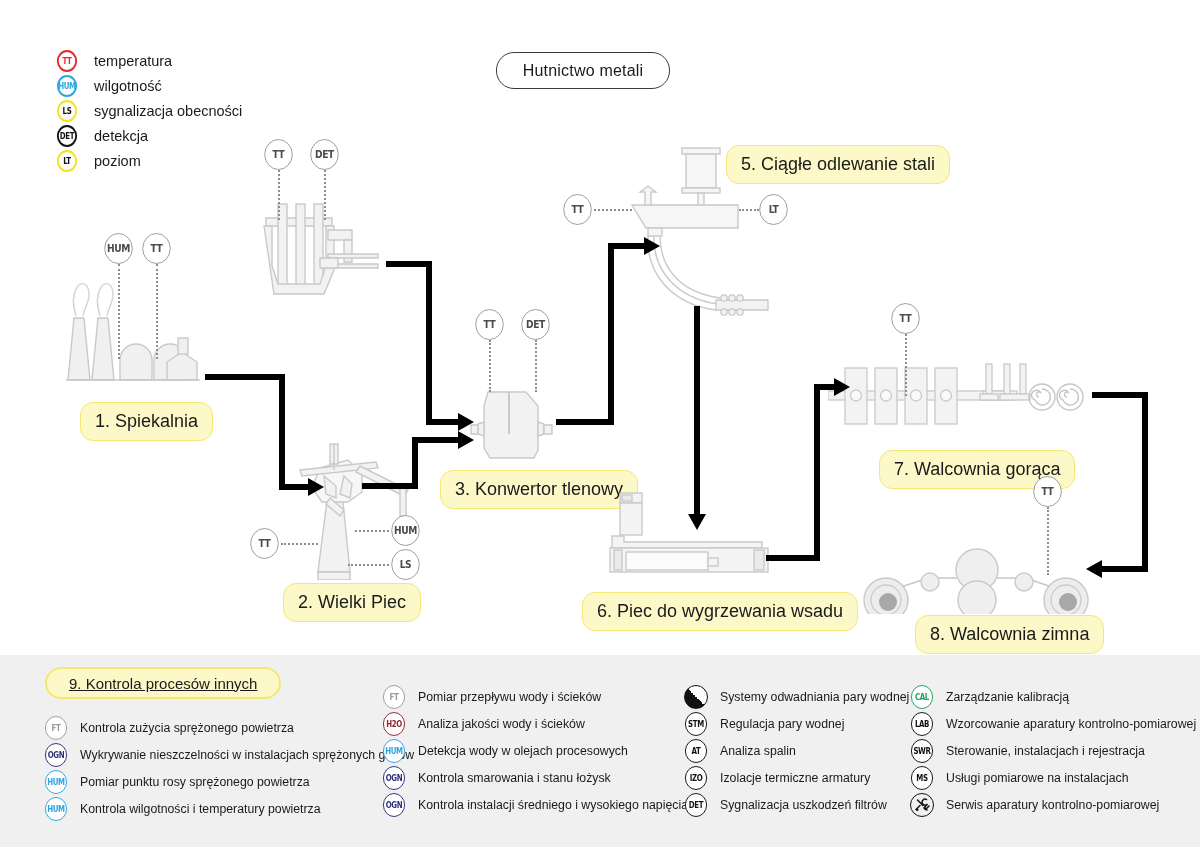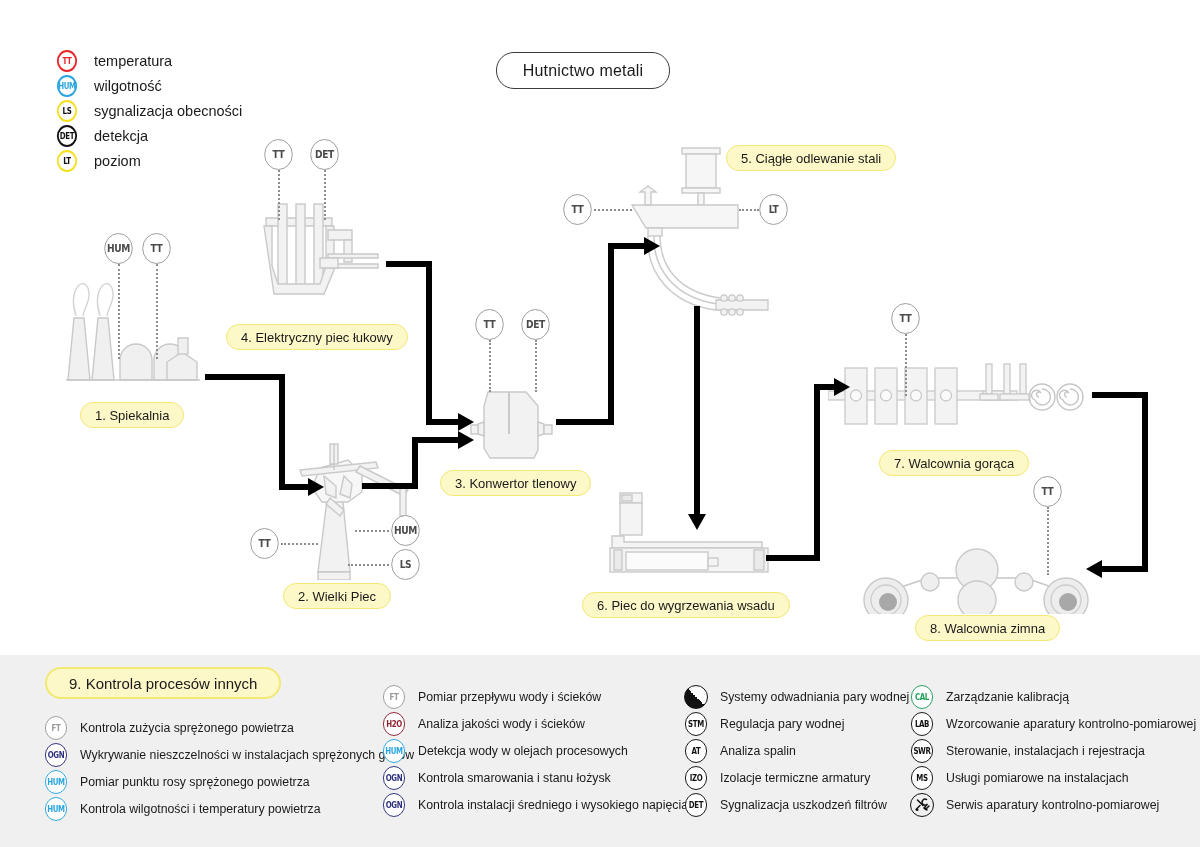--- a/index.html
+++ b/index.html
@@ -41,26 +41,26 @@
     transform:scaleX(.92);
   }
   .tag.sz-legend{width:22px;height:22px;border-width:2px;border-style:solid;font-size:8.5px;}
   .tag.sz-diag{width:31px;height:31px;border:1.4px solid #9a9a9a;color:#4a4a4a;font-size:11px;}
   .tag.sz-foot{width:24px;height:24px;border-width:1.8px;border-style:solid;font-size:8.5px;}
 
   
   .cap{
     position:absolute;
     background:#fdf8c8;border:1.5px solid #f2e873;
-    border-radius:13px;height:26px;
+    border-radius:13px;height:39px;
     display:flex;align-items:center;justify-content:center;
-    padding:0 14px;font-size:13px;color:#1a1a1a;white-space:nowrap;
+    padding:0 14px;font-size:18px;color:#1a1a1a;white-space:nowrap;
     box-sizing:border-box;
   }
-  .cap.big{height:32px;border-radius:16px;font-size:15px;padding:0 22px;border-width:2px;}
+  .cap.big{height:32px;border-radius:16px;font-size:15px;padding:0 22px;border-width:2px;text-decoration:underline;}
 
   
   .flow{position:absolute;background:#000;}
   .arrowhead{position:absolute;width:0;height:0;}
   .ah-right{border-top:9px solid transparent;border-bottom:9px solid transparent;border-left:16px solid #000;}
   .ah-left{border-top:9px solid transparent;border-bottom:9px solid transparent;border-right:16px solid #000;}
   .ah-down{border-left:9px solid transparent;border-right:9px solid transparent;border-top:16px solid #000;}
 
   
   .dotv{position:absolute;border-left:2px dotted #8d8d8d;}
@@ -156,21 +156,20 @@
         <path d="M70 58 L120 58 L120 62 L70 62 Z"></path>
         <path d="M70 68 L120 68 L120 72 L70 72 Z"></path>
         <path d="M62 62 L80 62 L80 72 L62 72 Z"></path>
       </g>
     </svg>
   </div>
   <div class="tag sz-diag abs" style="left:263px;top:139px;">TT</div>
   <div class="tag sz-diag abs" style="left:309px;top:139px;">DET</div>
   <div class="dotv" style="left:278px;top:170px;height:50px;"></div>
   <div class="dotv" style="left:324px;top:170px;height:50px;"></div>
-  <div class="cap" style="left:226px;top:324px;">4. Elektryczny piec łukowy</div>
 
   <div class="eq" style="left:290px;top:440px;">
     <svg width="130" height="140" viewBox="0 0 130 140">
       <g fill="#f2f2f2" stroke="#c9c9c9" stroke-width="1.4">
         <path d="M38 52 L52 52 L60 132 L28 132 Z"></path>
         <path d="M28 132 L60 132 L60 140 L28 140 Z"></path>
         <path d="M30 28 L58 20 L72 34 L72 52 L58 62 L32 62 L22 48 Z" fill="#f7f7f7"></path>
         <rect x="40" y="4" width="8" height="20"></rect>
         <path d="M10 30 L86 22 L88 28 L12 36 Z"></path>
         <path d="M70 26 L118 50 L114 56 L66 32 Z"></path>

